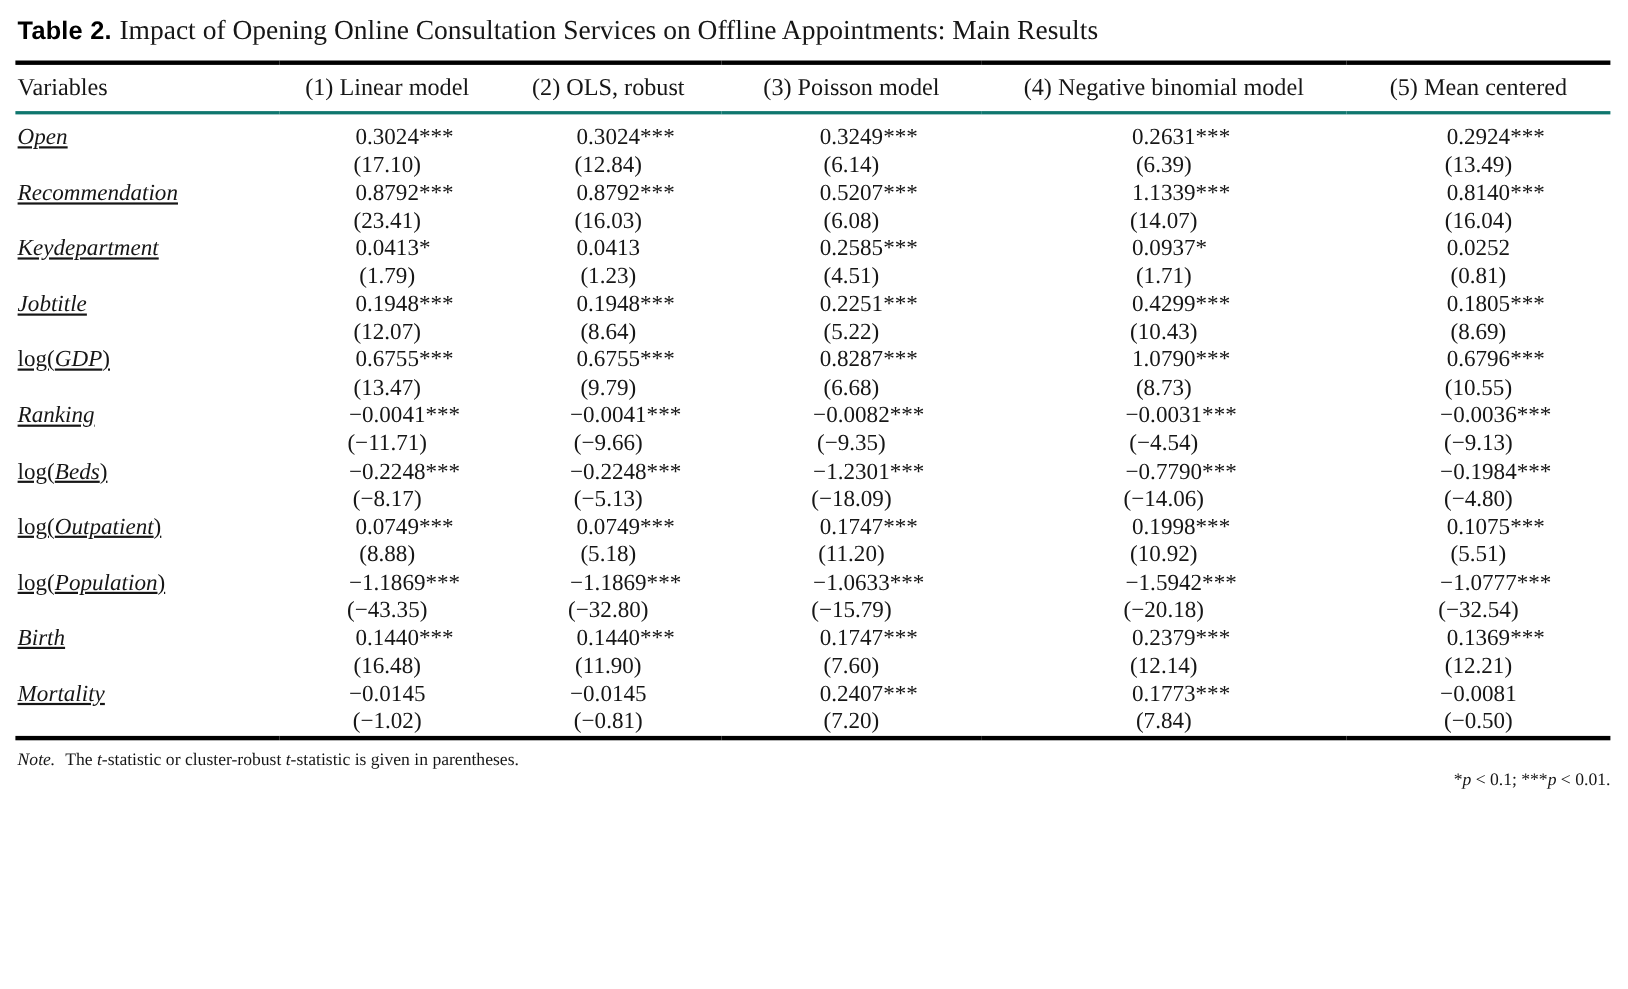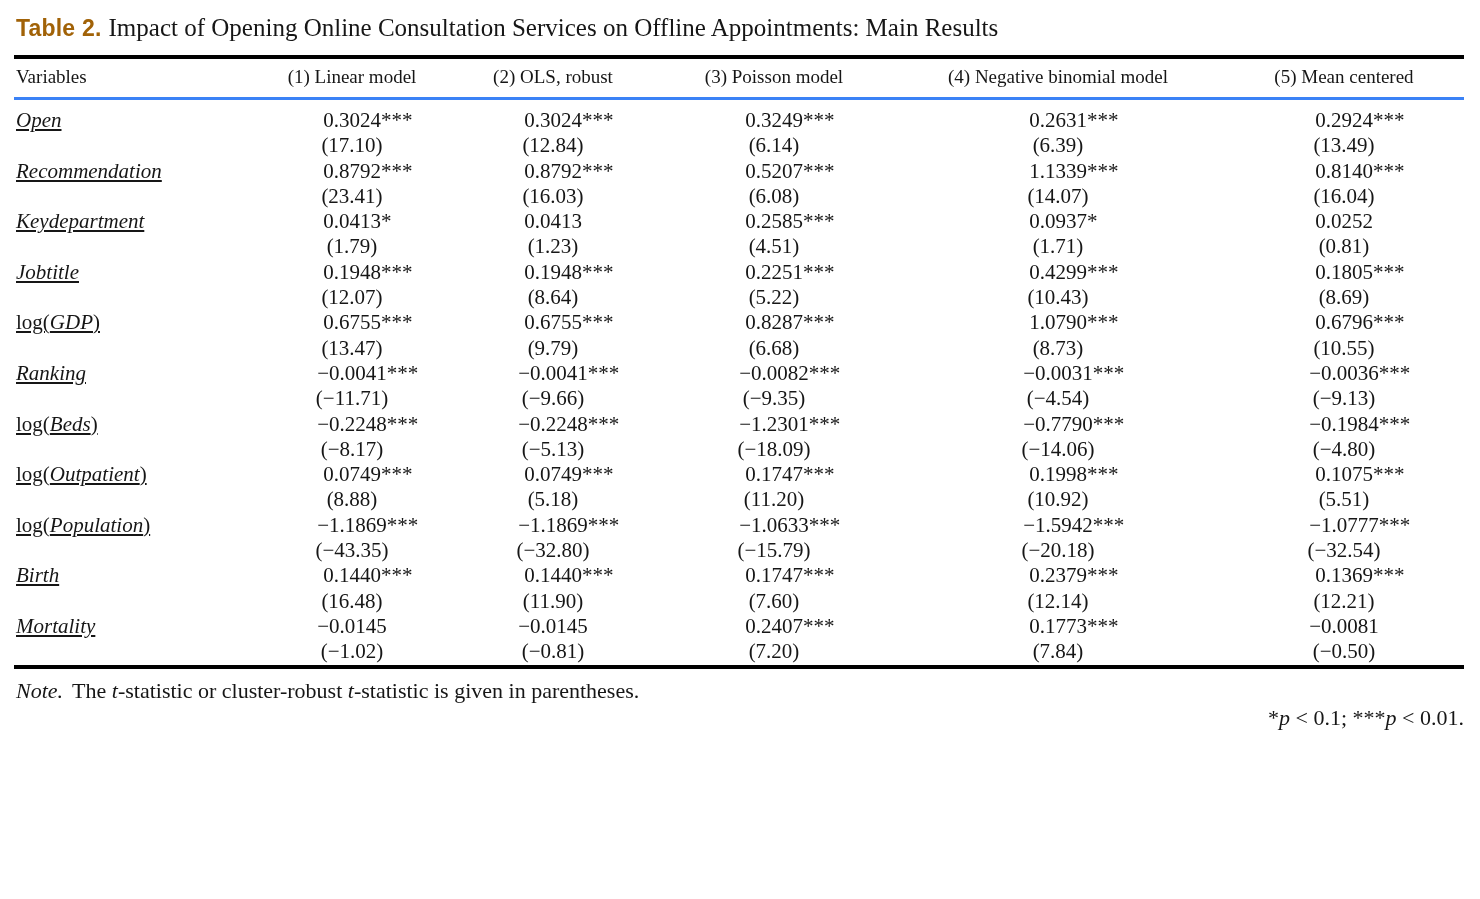--- a/index.html
+++ b/index.html
@@ -18,22 +18,22 @@
     font-weight: 700; font-size: 23px; letter-spacing: .2px;
   }
   .ttext { margin-left: 7px; }
 
   
   table.results {
     width: 1450px; border-collapse: collapse; table-layout: fixed;
     border-top: 4px solid #000; border-bottom: 4px solid #000;
   }
   thead th {
-    font-weight: normal; font-size: 19px;
-    border-bottom: 3px solid #3b82f6;
+    font-weight: normal; font-size: 22px;
+    border-bottom: 3px solid #0f766e;
     padding: 7px 0 9px; text-align: center; white-space: nowrap;
   }
   thead th.var { text-align: left; padding-left: 2px; }
 
   td { font-size: 21px; line-height: 25.3px; vertical-align: top; padding: 0; }
   td.var { text-align: left; padding-left: 2px; white-space: nowrap; text-decoration: underline; }
   td.num { text-align: center; white-space: nowrap; }
   tbody tr:first-child td { padding-top: 8px; }
 
   .it { font-style: italic; }
@@ -41,31 +41,31 @@
 
   
   .valbox { display: inline-block; text-align: center; min-width: 88px; }
   .coef, .tstat { line-height: 25.3px; }
   .stars { display: inline-block; width: 0; white-space: nowrap; }
 
   tr.summary td { line-height: 28px; }
   tr.summary:last-child td { padding-bottom: 5px; }
 
   
-  .notes { padding: 9px 0 0 2px; font-size: 22px; }
+  .notes { padding: 9px 0 0 2px; font-size: 16px; }
   .note-label { font-style: italic; margin-right: 9px; }
   .sig-line { padding-left: 22px; margin-top: 1px; text-align: right; }
 </style>
 </head>
 <body>
 
 <div class="page">
 
   <div class="caption">
-    <span class="tnum" style="color: #a16207;">Table 2.</span><span class="ttext">Impact of Opening Online Consultation Services on Offline Appointments: Main Results</span>
+    <span class="tnum" style="color: #000000;">Table 2.</span><span class="ttext">Impact of Opening Online Consultation Services on Offline Appointments: Main Results</span>
   </div>
 
   <table class="results">
     <colgroup>
       <col style="width:240px">
         <col style="width:196px">
         <col style="width:206px">
       <col style="width:236px">
         <col style="width:332px">
         <col style="width:240px">

